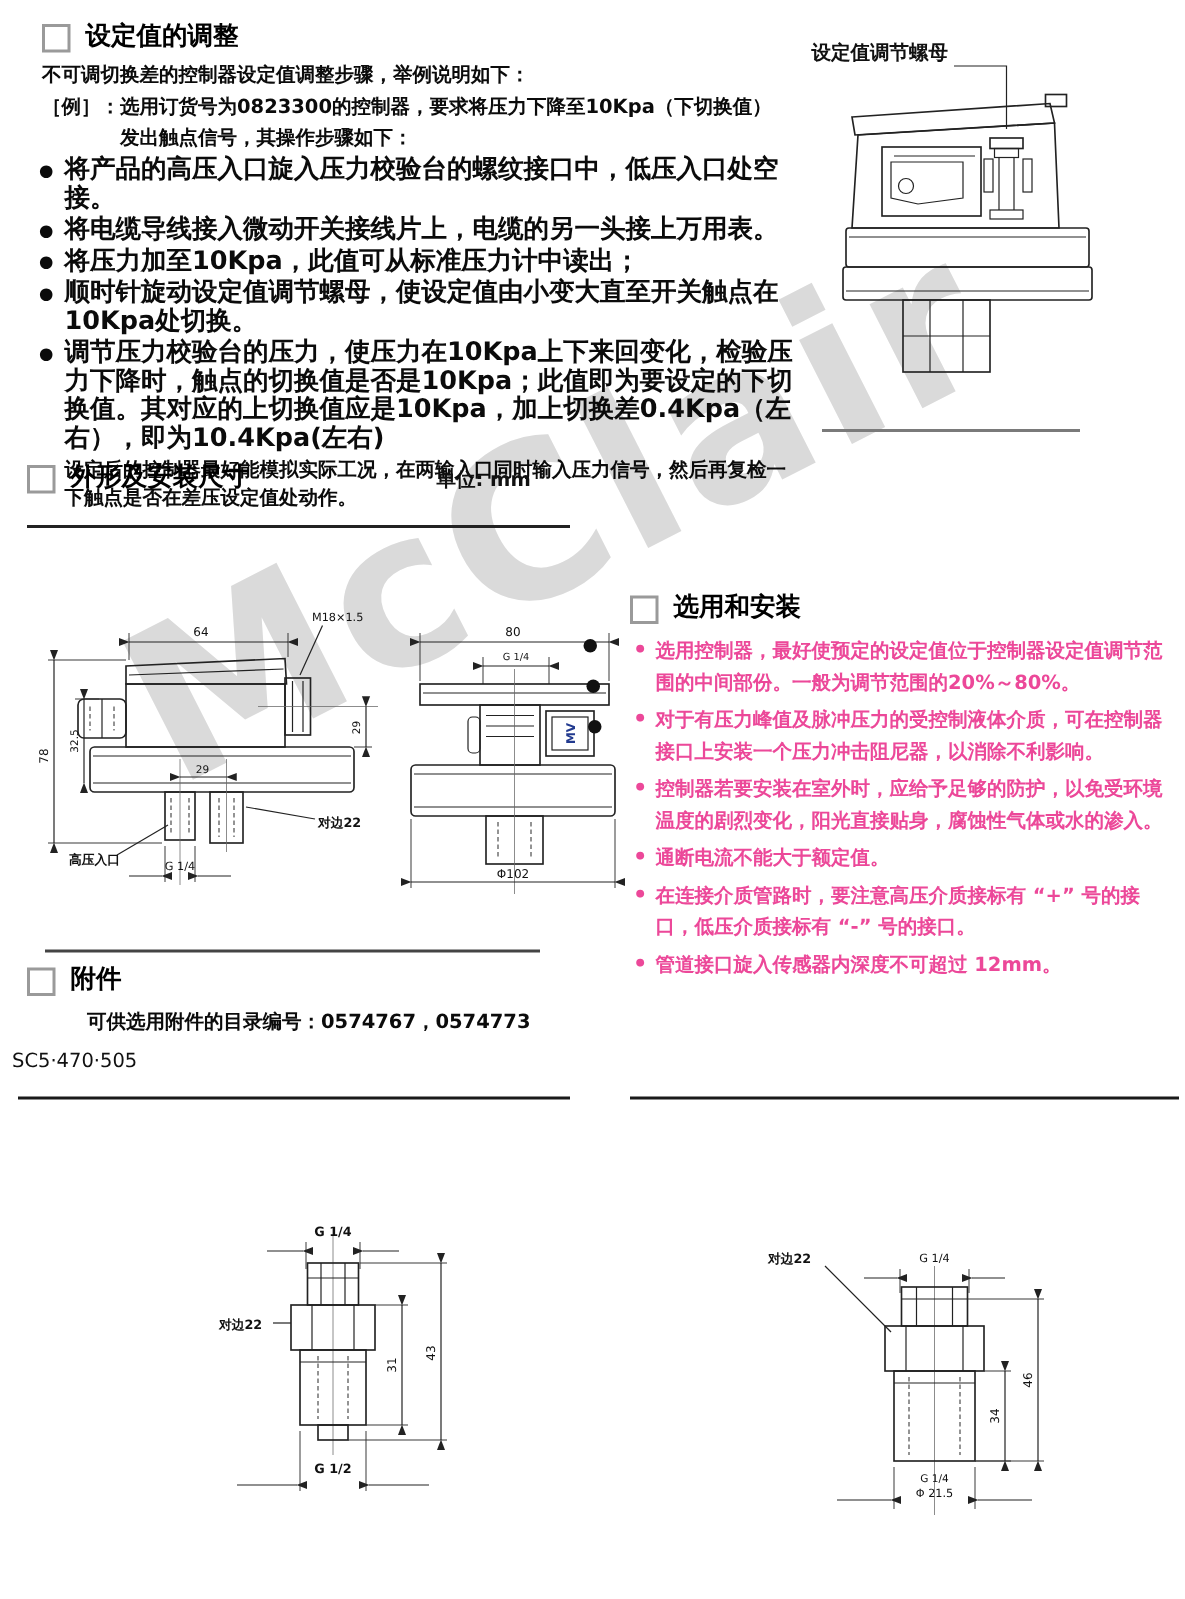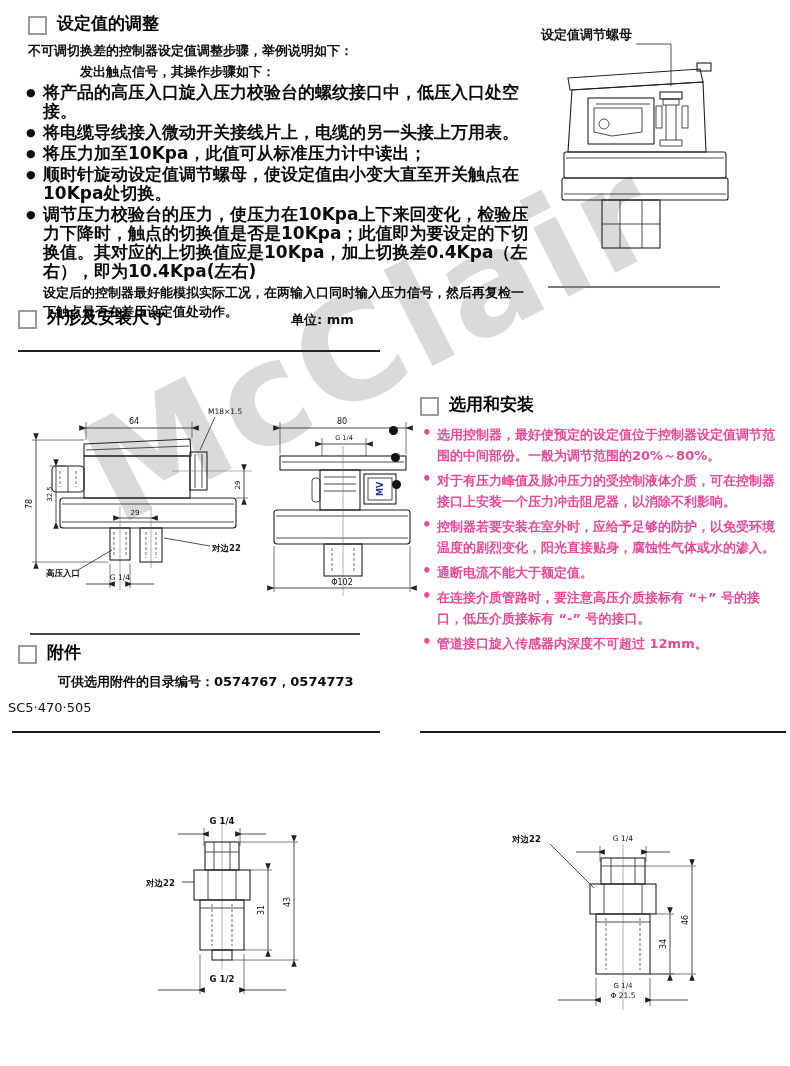--- a/index.html
+++ b/index.html
@@ -43,20 +43,21 @@
 
   <div class="watermark">McClair</div>
 
   <div class="abs" style="left:28px;top:12px;width:512px;">
     <div class="sec-header">
       <span class="chk"></span>
       <span class="sec-title">设定值的调整</span>
     </div>
     <div style="margin-top:6px;">
       <p class="b">不可调切换差的控制器设定值调整步骤，举例说明如下：</p>
+      <p class="b">［例］：选用订货号为0823300的控制器，要求将压力下降至10Kpa（下切换值）</p>
       <p class="b indent">发出触点信号，其操作步骤如下：</p>
       <div class="bullet">将产品的高压入口旋入压力校验台的螺纹接口中，低压入口处空接。</div>
       <div class="bullet">将电缆导线接入微动开关接线片上，电缆的另一头接上万用表。</div>
       <div class="bullet">将压力加至10Kpa，此值可从标准压力计中读出；</div>
       <div class="bullet">顺时针旋动设定值调节螺母，使设定值由小变大直至开关触点在10Kpa处切换。</div>
       <div class="bullet">调节压力校验台的压力，使压力在10Kpa上下来回变化，检验压力下降时，触点的切换值是否是10Kpa；此值即为要设定的下切换值。其对应的上切换值应是10Kpa，加上切换差0.4Kpa（左右），即为10.4Kpa(左右)</div>
       <p class="b hang">设定后的控制器最好能模拟实际工况，在两输入口同时输入压力信号，然后再复检一下触点是否在差压设定值处动作。</p>
     </div>
   </div>
 

